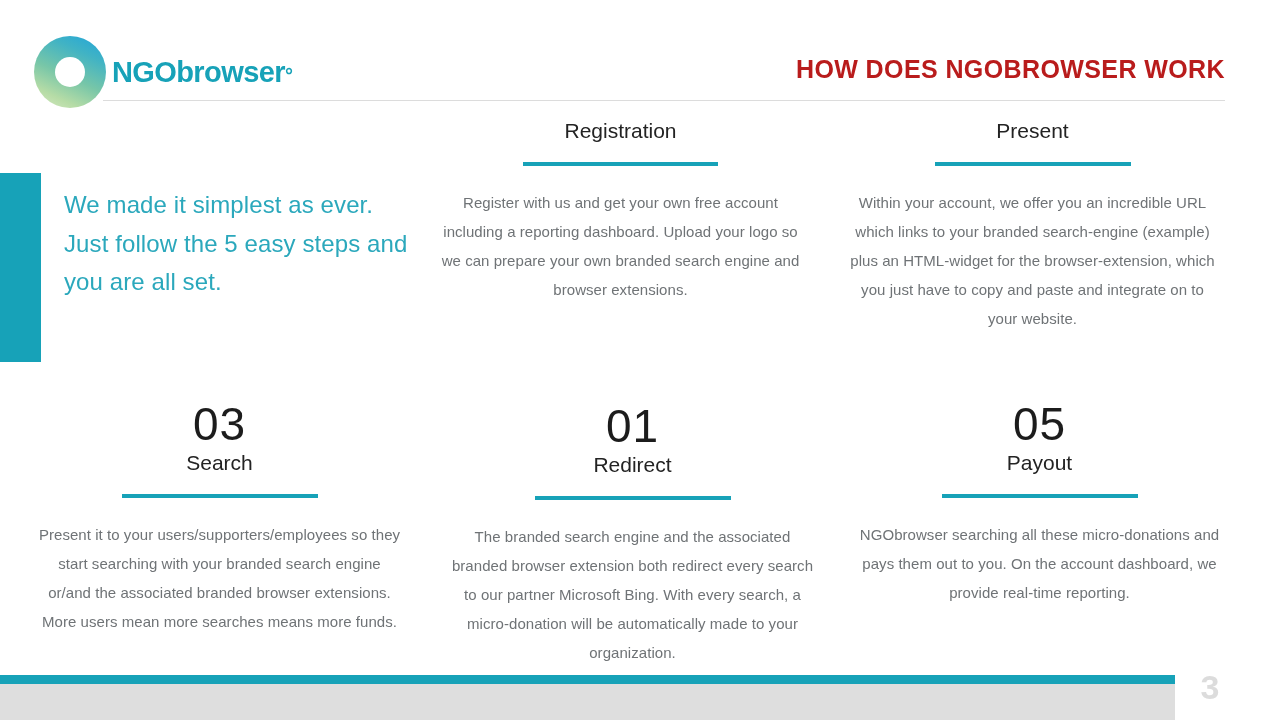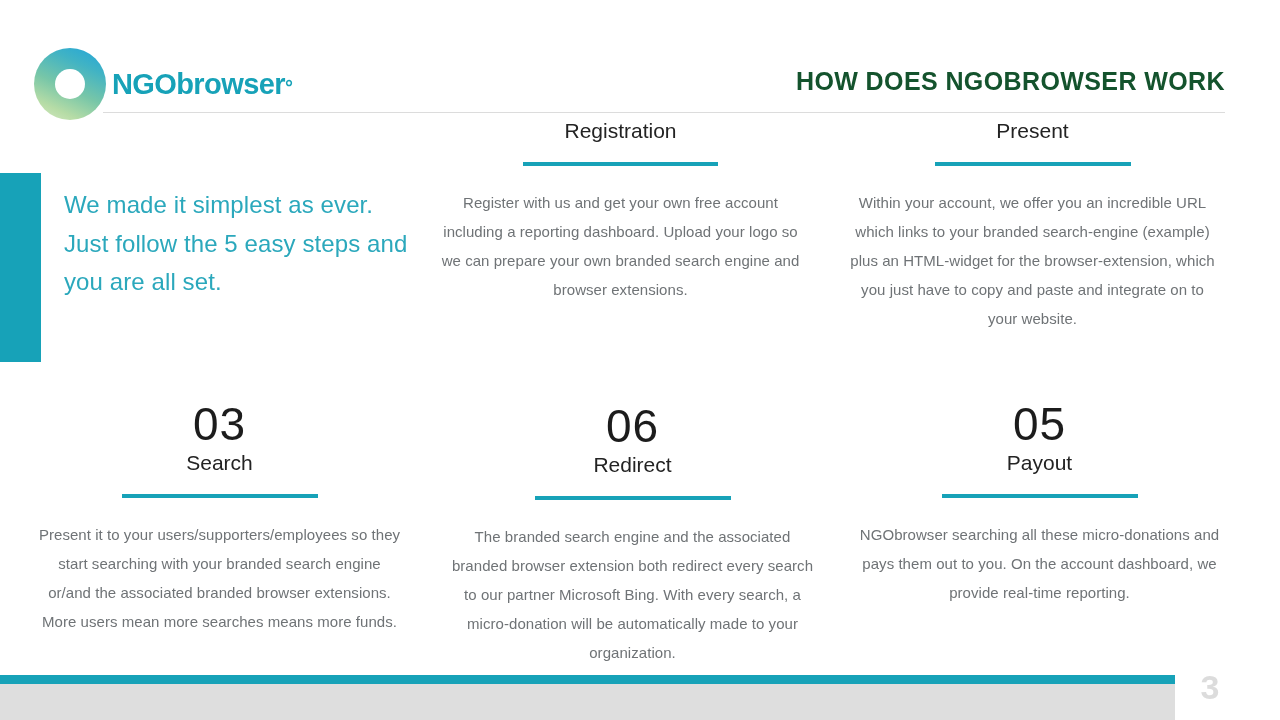--- a/index.html
+++ b/index.html
@@ -11,21 +11,21 @@
     height: 720px;
     background: #ffffff;
     font-family: "Liberation Sans", sans-serif;
     overflow: hidden;
     position: relative;
   }
 
   
   .header {
     position: absolute;
-    left: 0; top: 12px;
+    left: 0; top: 0;
     width: 1280px; height: 110px;
   }
   .logo-wrap {
     position: absolute;
     left: 34px; top: 36px;
     display: flex;
     align-items: center;
   }
   .logo-mark {
     width: 72px; height: 72px;
@@ -52,21 +52,21 @@
   .logo-dot {
     font-size: 20px;
     color: #17A2B8;
     vertical-align: baseline;
   }
   .header-title {
     position: absolute;
     right: 55px; top: 55px;
     font-size: 25px;
     font-weight: bold;
-    color: #14532d;
+    color: #b91c1c;
     letter-spacing: 0.4px;
     white-space: nowrap;
   }
   .header-rule {
     position: absolute;
     left: 103px; top: 100px;
     width: 1122px; height: 1px;
     background: #DCDCDC;
   }
 
@@ -185,21 +185,21 @@
 </div>
 
 <div class="step" id="step-3">
   <div class="step-number">03</div>
   <div class="step-title">Search</div>
   <div class="step-rule"></div>
   <div class="step-body">Present it to your users/supporters/employees so they start searching with your branded search engine or/and the associated branded browser extensions. More users mean more searches means more funds.</div>
 </div>
 
 <div class="step" id="step-4">
-  <div class="step-number">06</div>
+  <div class="step-number">01</div>
   <div class="step-title">Redirect</div>
   <div class="step-rule"></div>
   <div class="step-body">The branded search engine and the associated branded browser extension both redirect every search to our partner Microsoft Bing. With every search, a micro-donation will be automatically made to your organization.</div>
 </div>
 
 <div class="step" id="step-5">
   <div class="step-number">05</div>
   <div class="step-title">Payout</div>
   <div class="step-rule"></div>
   <div class="step-body">NGObrowser searching all these micro-donations and pays them out to you. On the account dashboard, we provide real-time reporting.</div>

